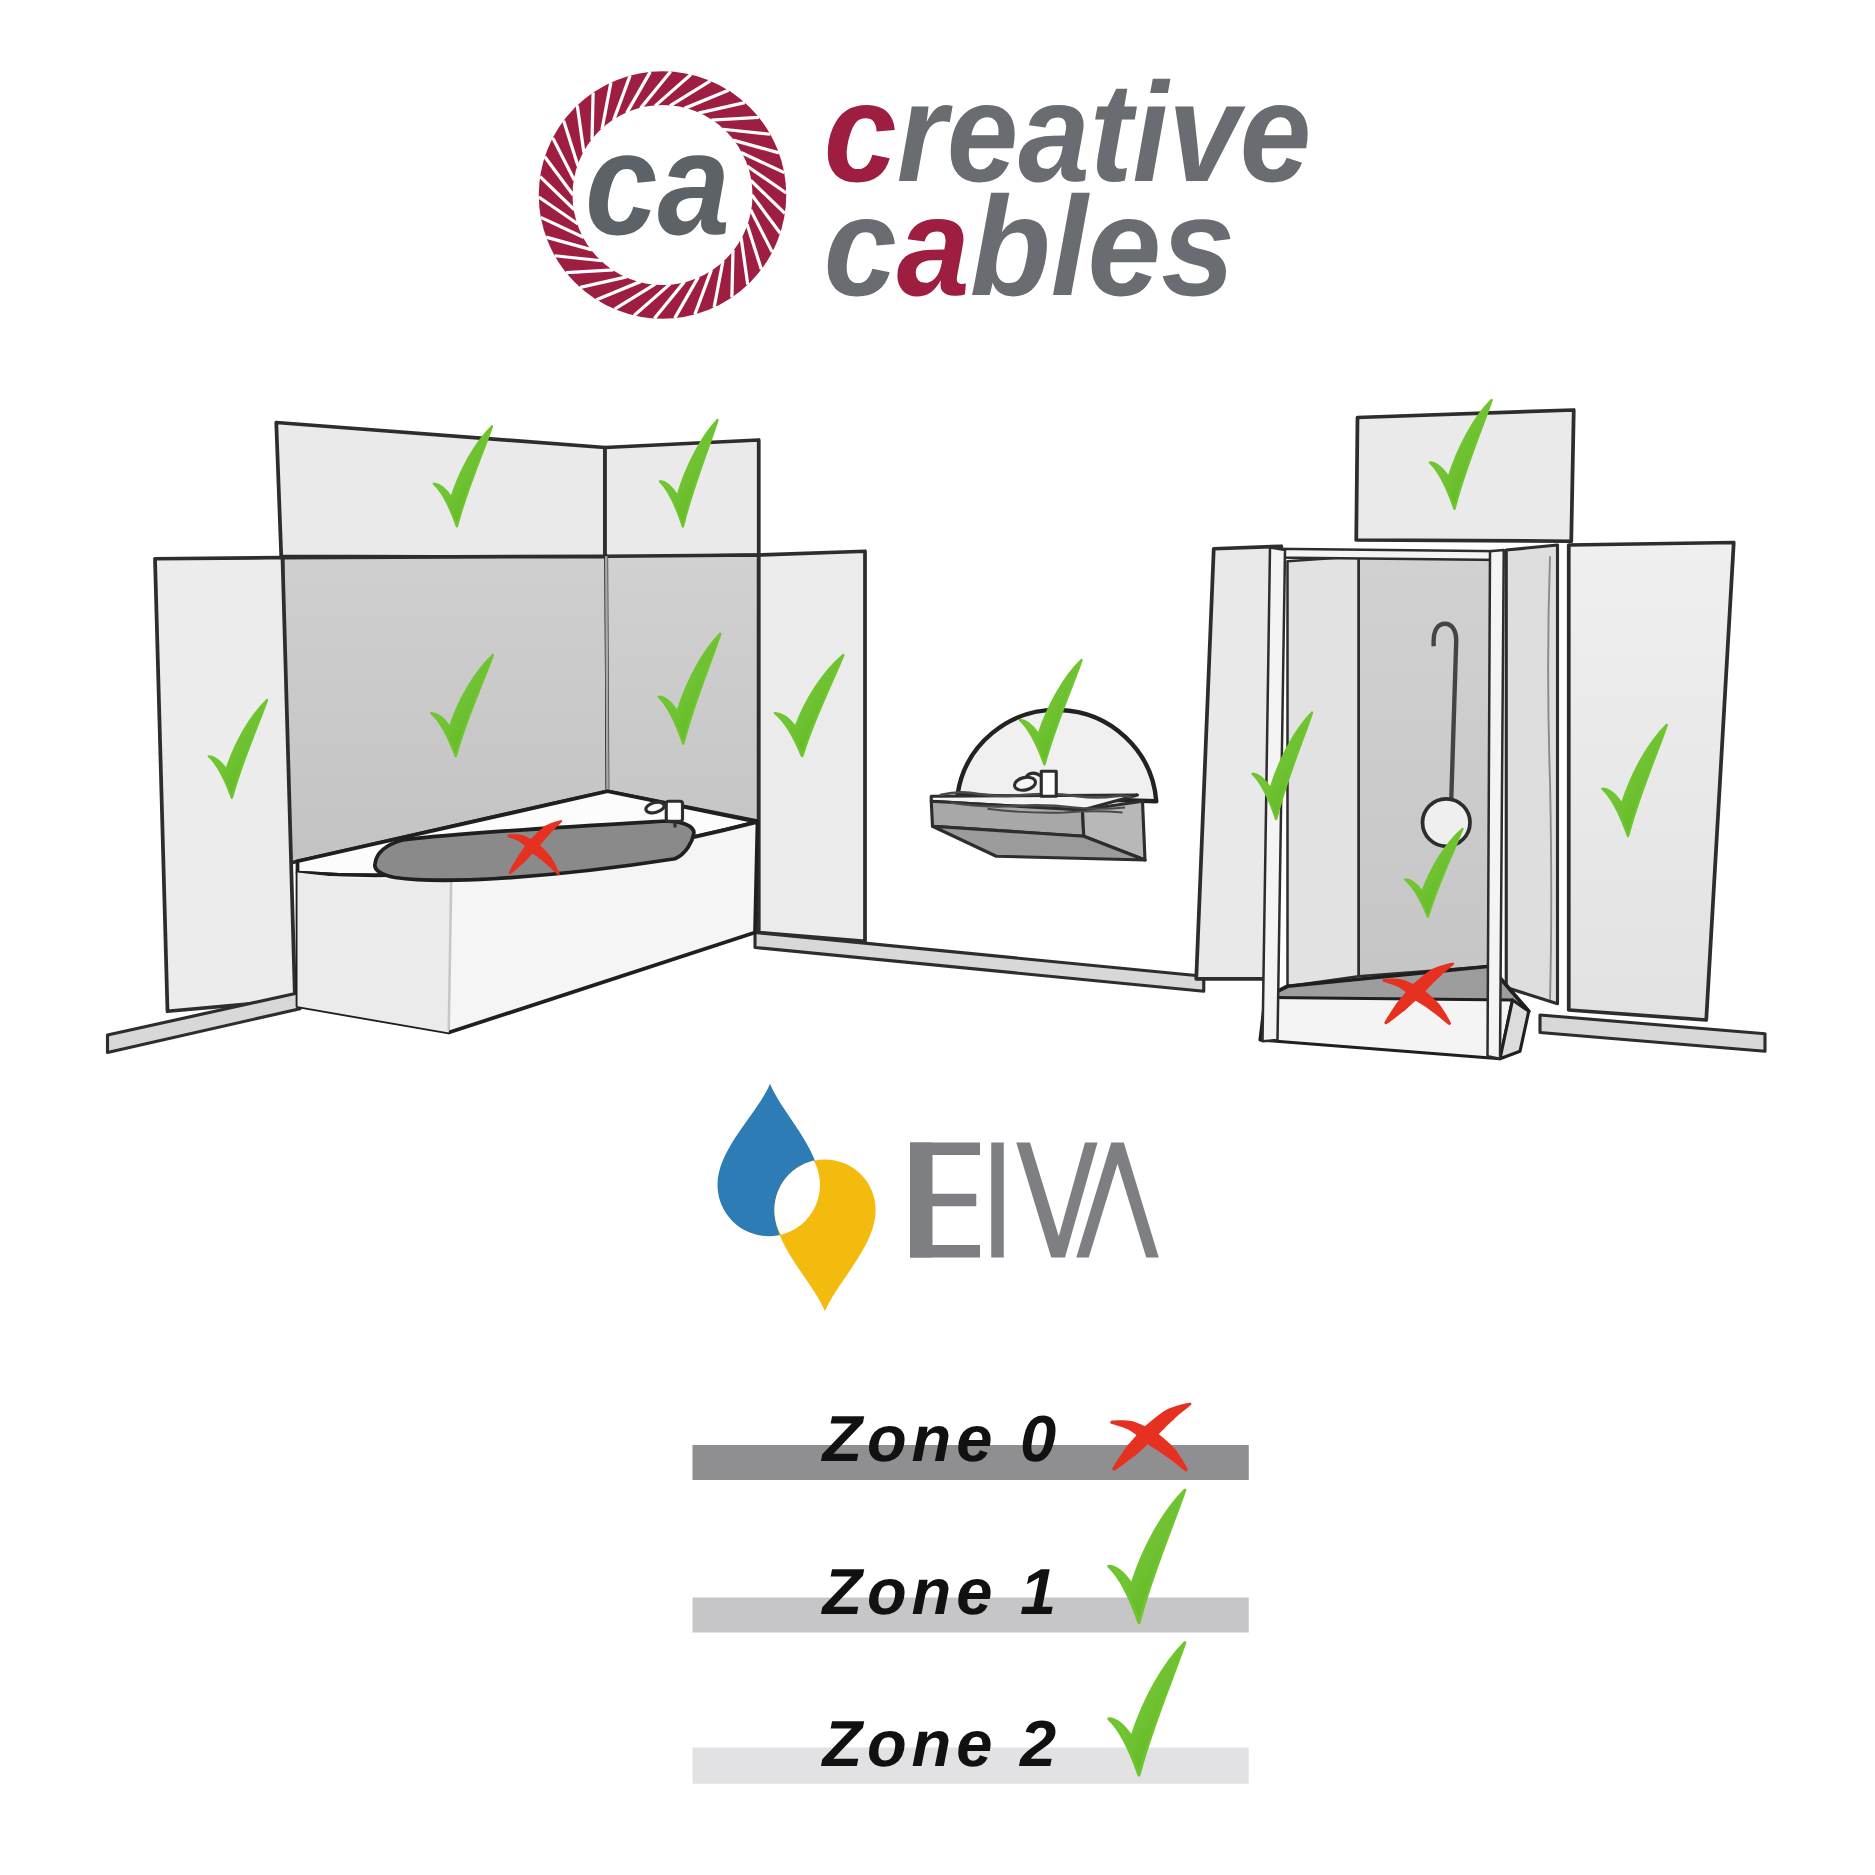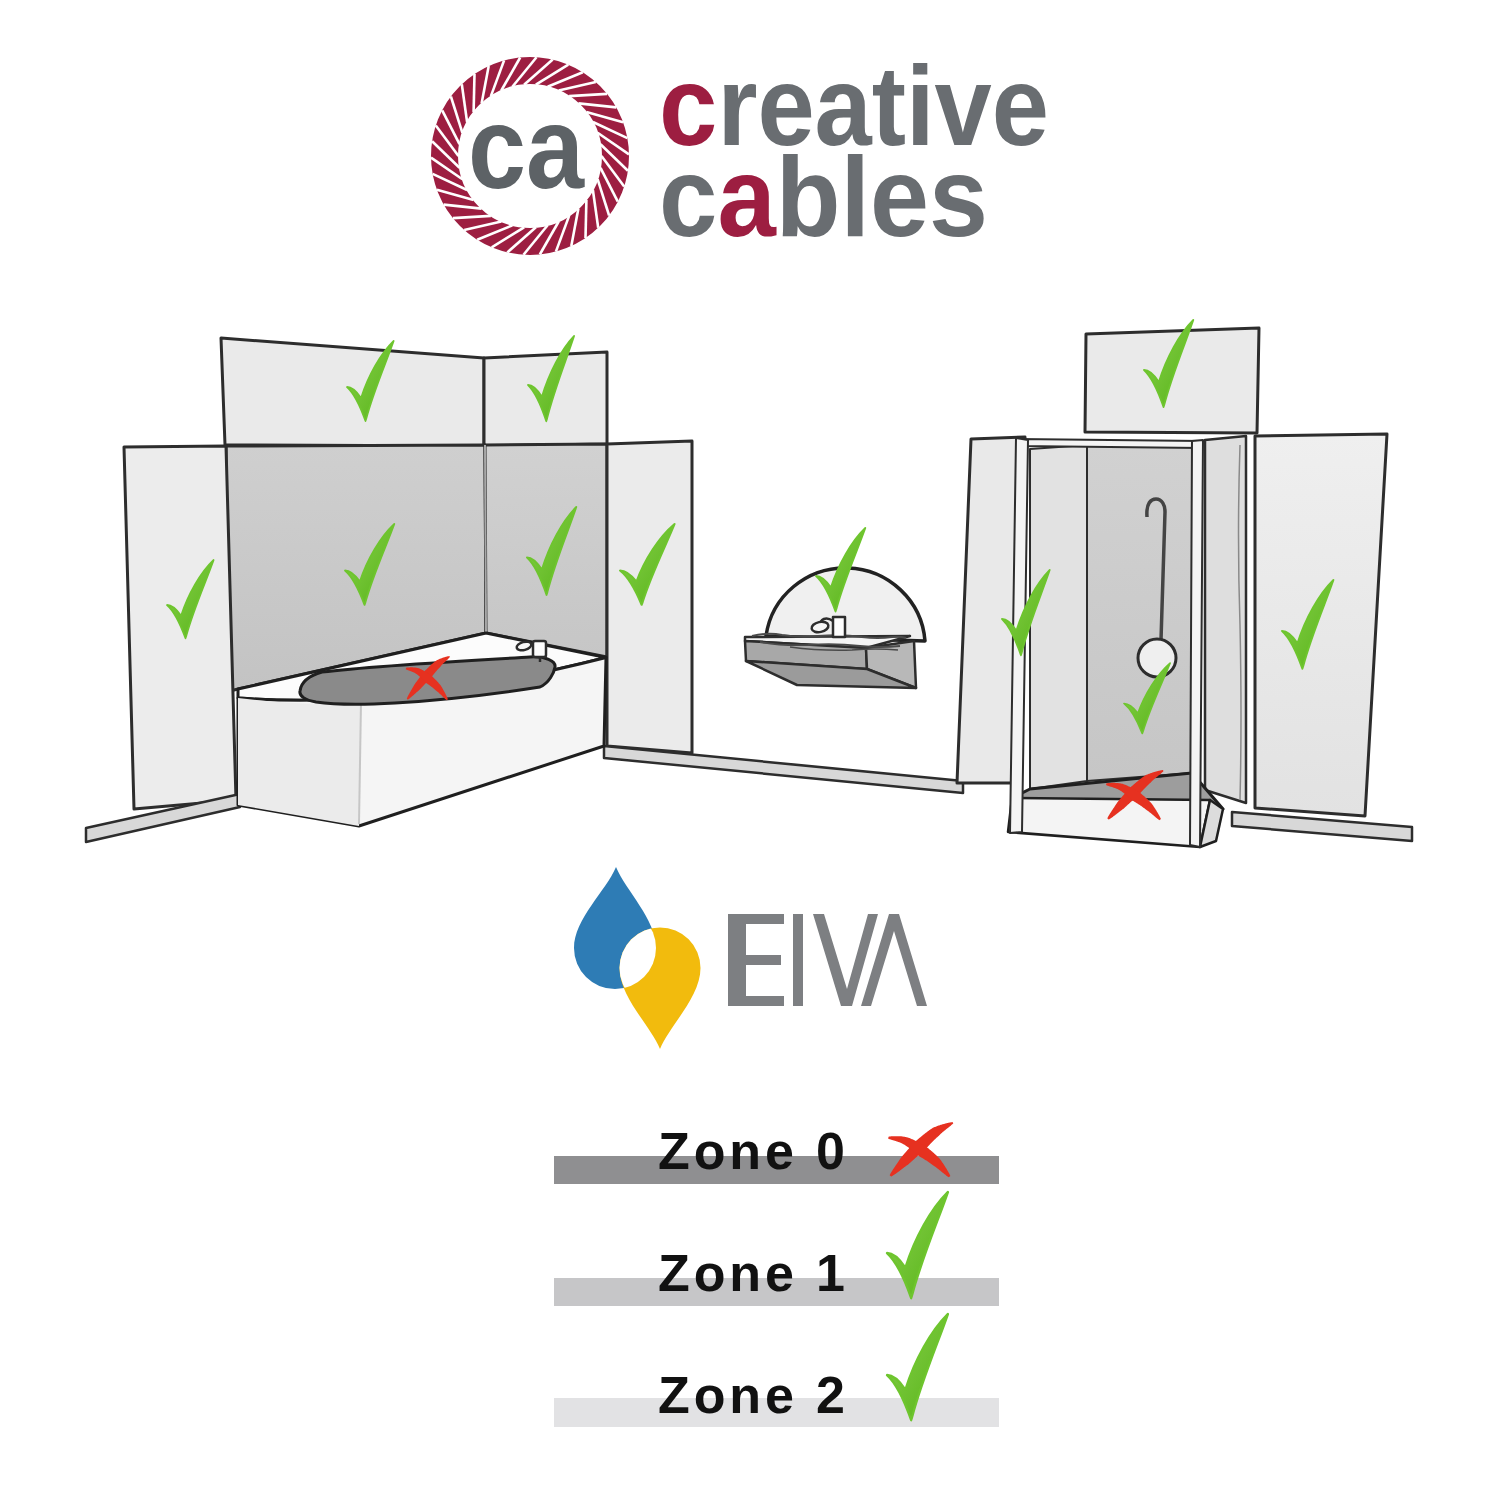--- a/index.html
+++ b/index.html
@@ -1,16 +1,16 @@
 <!DOCTYPE html>
 <html><head>
 <meta charset="utf-8">
 <style>
   html,body{margin:0;padding:0;background:#ffffff;}
-  #page{position:relative;width:1500px;height:1500px;background:#fff;overflow:hidden;}
+  #page{position:relative;width:1500px;height:1500px;background:#fff;overflow:hidden;font-style:italic;}
   svg{position:absolute;top:0;left:0;}
   text{font-family:"Liberation Sans",sans-serif;}
 </style>
 </head>
 <body>
 <div id="page">
 <svg width="1500" height="1500" viewBox="0 0 1500 1500">
 <defs>
   <linearGradient id="gWall" x1="0" y1="0" x2="0" y2="1">
     <stop offset="0" stop-color="#cfcfcf"></stop>

